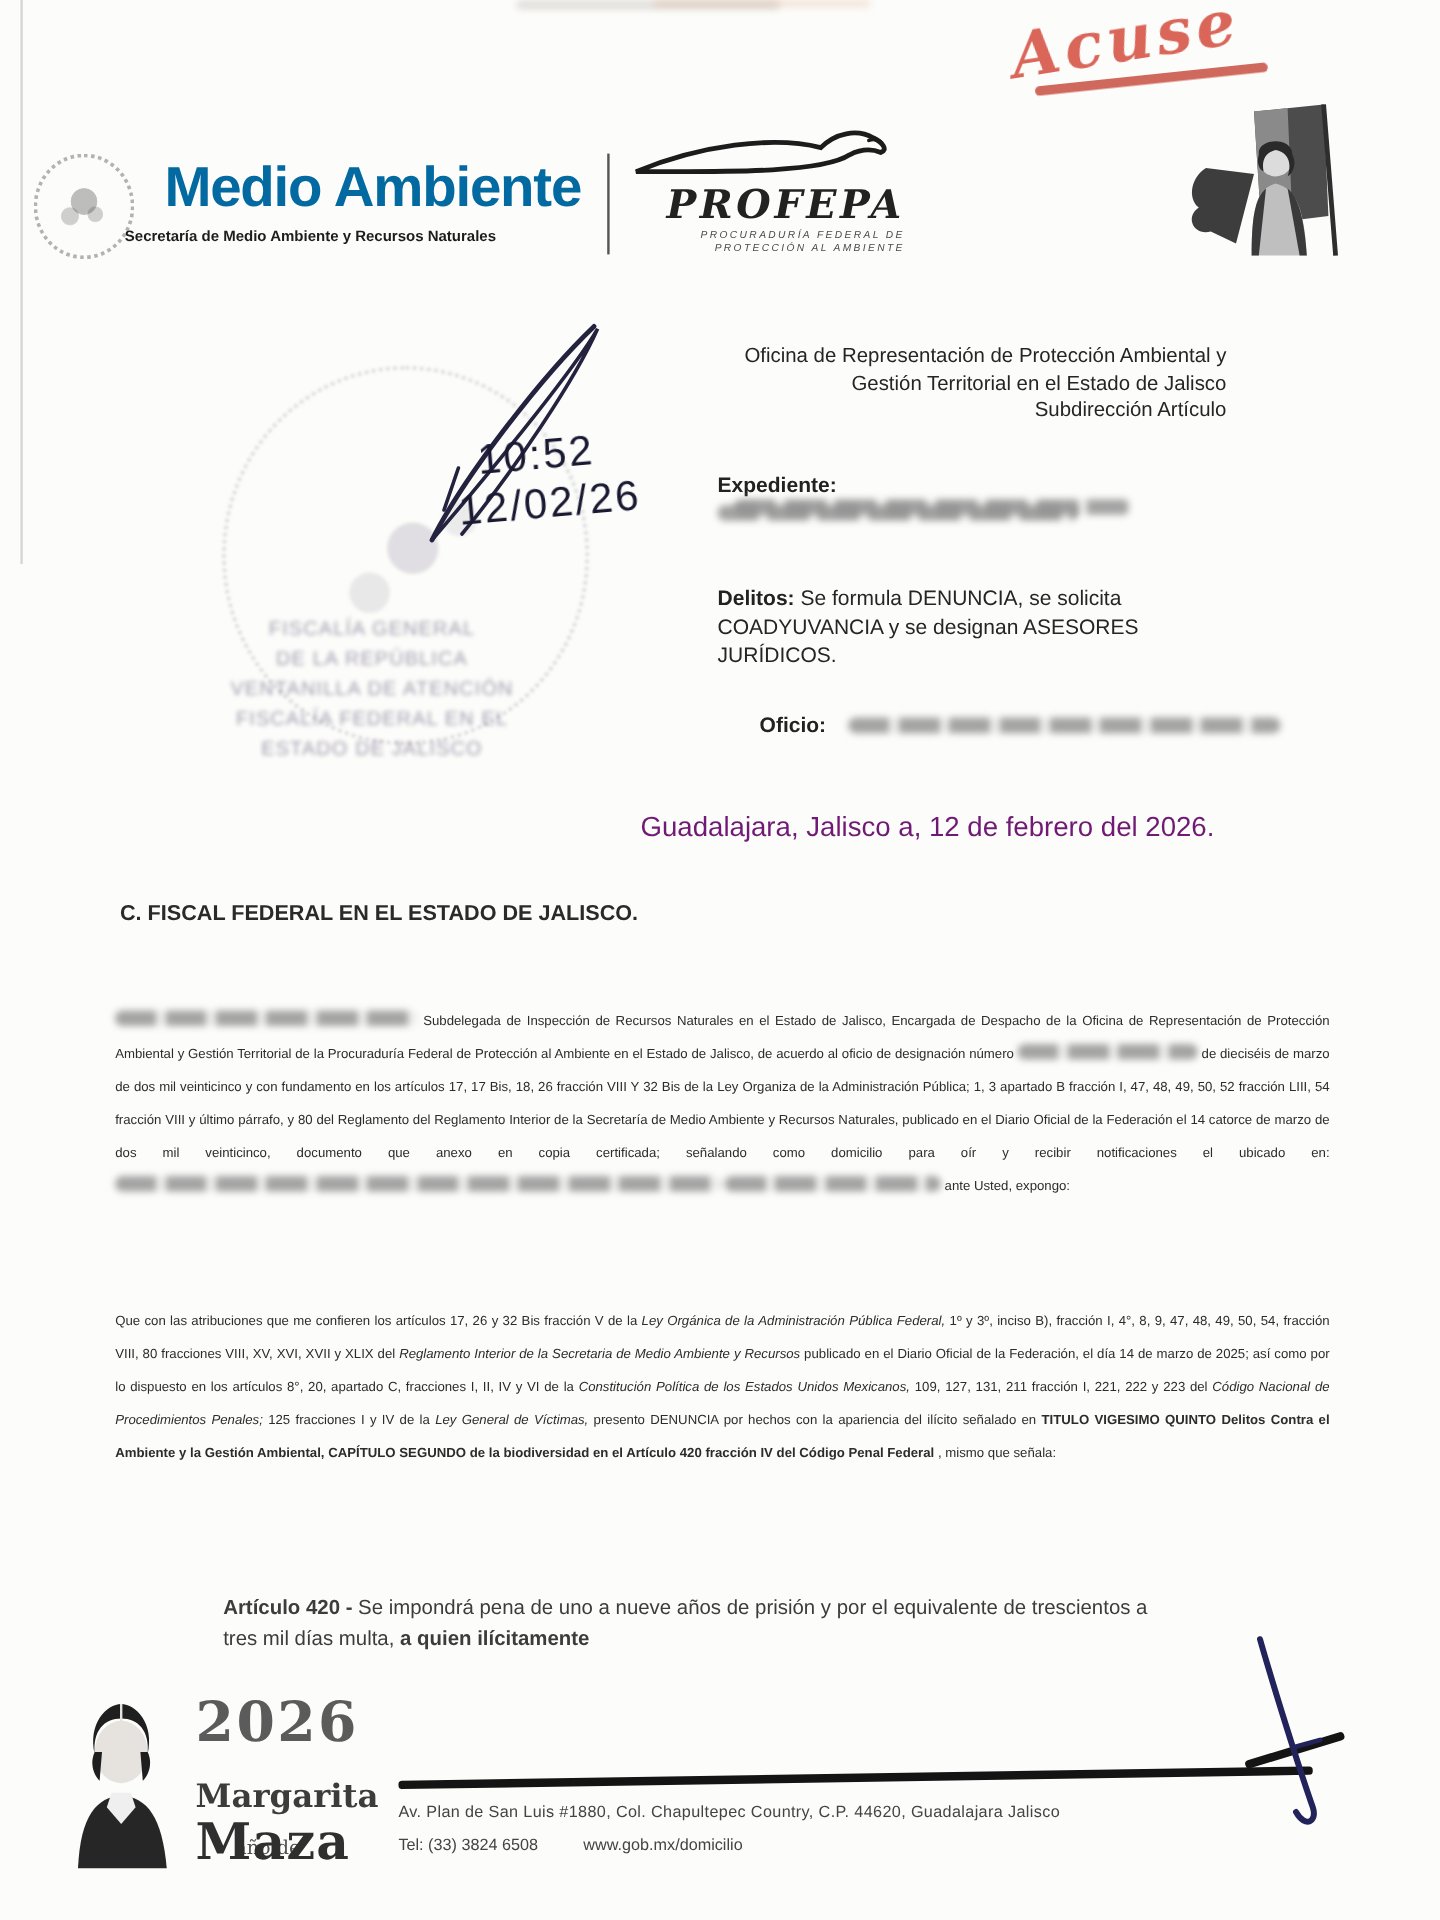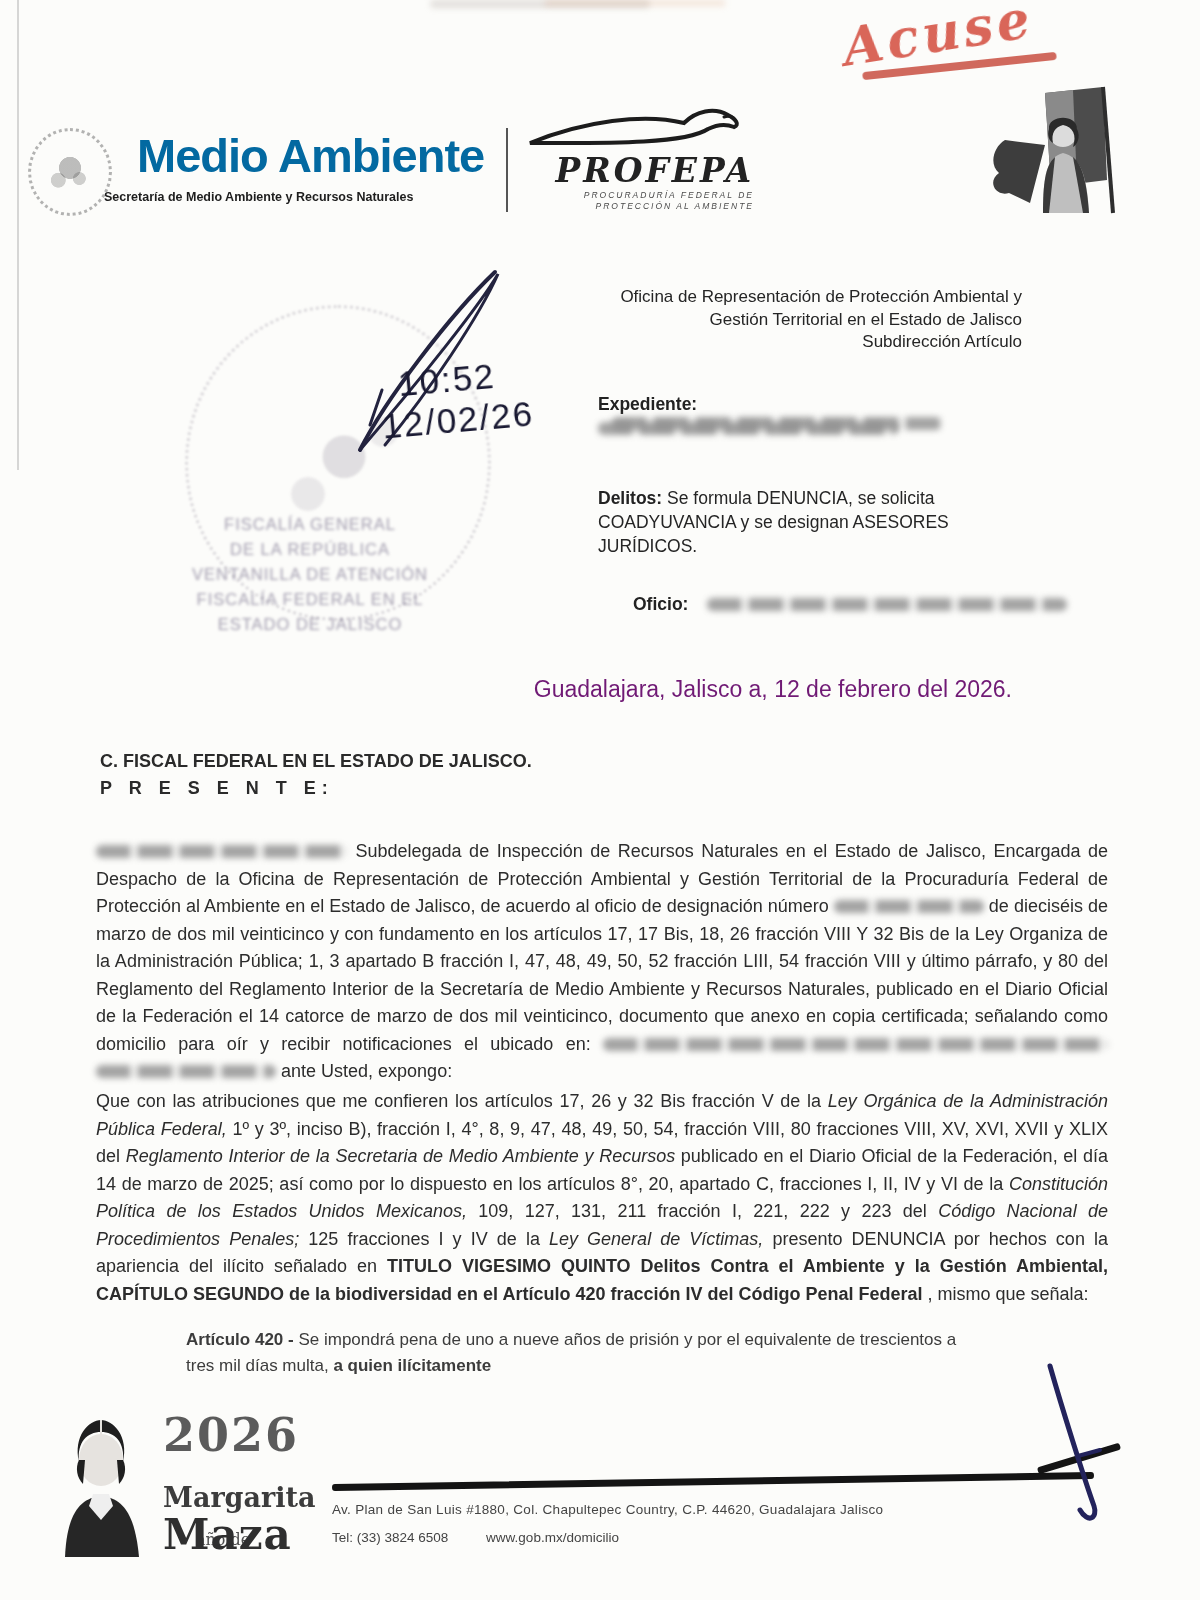--- a/index.html
+++ b/index.html
@@ -48,21 +48,21 @@
           background:repeating-linear-gradient(90deg,#8d8d8d 0 34px,rgba(141,141,141,.15) 34px 42px);
           filter:blur(3.2px);opacity:.8;}
   .exp-row{left:598px;top:394px;width:440px;}
   .exp-line2{left:598px;top:420px;}
   .asunto{left:598px;top:486px;width:400px;font-size:17.5px;line-height:24px;color:#252525;}
   .oficio{left:598px;top:594px;width:440px;margin-left:35px;}
   .dateline{right:188px;top:676px;font-size:23px;color:#701a75;margin-left:18px;}
   
   .addressee{left:100px;top:748px;font-size:18px;font-weight:700;color:#2a2a2a;line-height:27px;}
   .addr2{letter-spacing:6px;}
-  .para{left:96px;width:1012px;font-size:18px;line-height:27.5px;text-align:justify;color:#2c2c2c;}
+  .para{left:96px;width:1012px;font-size:11px;line-height:27.5px;text-align:justify;color:#2c2c2c;}
   .p1{top:838px;}
   .p2{top:1088px;}
   .it{font-style:italic;}
   .bd{font-weight:700;}
   .quote{left:186px;top:1283px;width:800px;font-size:17px;line-height:26px;color:#3c3c3c;text-align:left;margin-top:44px;}
   
   .portrait{left:55px;top:1402px;}
   .f-year{left:163px;top:1408px;font-family:"DejaVu Serif",serif;font-size:46px;font-weight:700;color:#5b5b5b;letter-spacing:2px;}
   .f-yearsub{left:196px;top:1530px;font-family:"DejaVu Serif",serif;font-size:16px;color:#4f4f4f;text-align:right;}
   .f-name1{left:163px;top:1482px;font-family:"DejaVu Serif",serif;font-size:27px;font-weight:700;color:#3c3c3c;}
@@ -149,21 +149,20 @@
 
   <div class="abs oficio">
     <span class="meta-label">Oficio:</span>
     <span class="redact" style="width:360px;margin-left:14px;"></span>
   </div>
 
   <div class="abs dateline">Guadalajara, Jalisco a, 12 de febrero del 2026.</div>
 
   <div class="abs addressee">
     <div>C. FISCAL FEDERAL EN EL ESTADO DE JALISCO.</div>
-    <div class="addr2">P R E S E N T E:</div>
   </div>
 
   <div class="abs para p1"><span class="redact" style="width: 252px;"></span> <span class=""> Subdelegada de Inspección de Recursos Naturales  en el Estado de Jalisco, Encargada de Despacho de la Oficina de Representación de Protección Ambiental y Gestión Territorial de la Procuraduría Federal de Protección al Ambiente en el Estado de Jalisco, de acuerdo al oficio de designación número </span> <span class="redact" style="width: 150px;"></span> <span class=""> de dieciséis de marzo de dos mil veinticinco y con fundamento en los artículos 17, 17 Bis, 18, 26 fracción VIII Y 32 Bis de la Ley Organiza de la Administración Pública; 1, 3 apartado B fracción I, 47, 48, 49, 50, 52 fracción LIII, 54 fracción VIII y último párrafo, y 80 del Reglamento del Reglamento Interior de la Secretaría de Medio Ambiente y Recursos Naturales, publicado en el Diario Oficial de la Federación el 14 catorce de marzo de dos mil veinticinco, documento que anexo en copia certificada; señalando como domicilio para oír y recibir notificaciones el ubicado en: </span> <span class="redact" style="width: 505px;"></span> <span class="redact" style="width: 180px;"></span> <span class=""> ante Usted, expongo:</span> </div>
   <div class="abs para p2"><span class="">Que con las atribuciones que me confieren los artículos 17, 26 y 32 Bis fracción V de la </span> <span class="it">Ley Orgánica de la Administración Pública Federal,</span> <span class=""> 1º y 3º, inciso B), fracción I, 4°, 8, 9, 47, 48, 49, 50, 54, fracción VIII, 80 fracciones VIII, XV, XVI, XVII y XLIX del </span> <span class="it">Reglamento Interior de la Secretaria de Medio Ambiente y Recursos</span> <span class=""> publicado en el Diario Oficial de la Federación, el día 14 de marzo de 2025; así como por lo dispuesto en los artículos 8°, 20, apartado C, fracciones I, II, IV y VI de la </span> <span class="it">Constitución Política de los Estados Unidos Mexicanos,</span> <span class=""> 109, 127, 131, 211 fracción I, 221, 222 y 223 del </span> <span class="it">Código Nacional de Procedimientos Penales;</span> <span class=""> 125 fracciones I y IV de la </span> <span class="it">Ley General de Víctimas,</span> <span class=""> presento DENUNCIA por hechos con la apariencia del ilícito señalado en </span> <span class="bd">TITULO VIGESIMO QUINTO Delitos Contra el Ambiente y la Gestión Ambiental, CAPÍTULO SEGUNDO de la biodiversidad en el Artículo 420 fracción IV del Código Penal Federal</span> <span class="">, mismo que señala:</span> </div>
   <div class="abs quote"><span class="bd">Artículo 420 - </span> <span class="">Se impondrá pena de uno a nueve años de prisión y por el equivalente de trescientos a tres mil días multa, </span> <span class="bd">a quien ilícitamente</span> </div>
 
   <svg class="abs portrait" width="92" height="155" viewBox="0 0 92 155">
     <path d="M10,155 C12,110 26,96 46,94 C68,96 80,112 84,155 Z" fill="#262626"></path>
     <path d="M38,92 L54,92 L58,104 L46,118 L34,104 Z" fill="#efefef"></path>
     <ellipse cx="46" cy="58" rx="22" ry="26" fill="#e6e3df"></ellipse>

